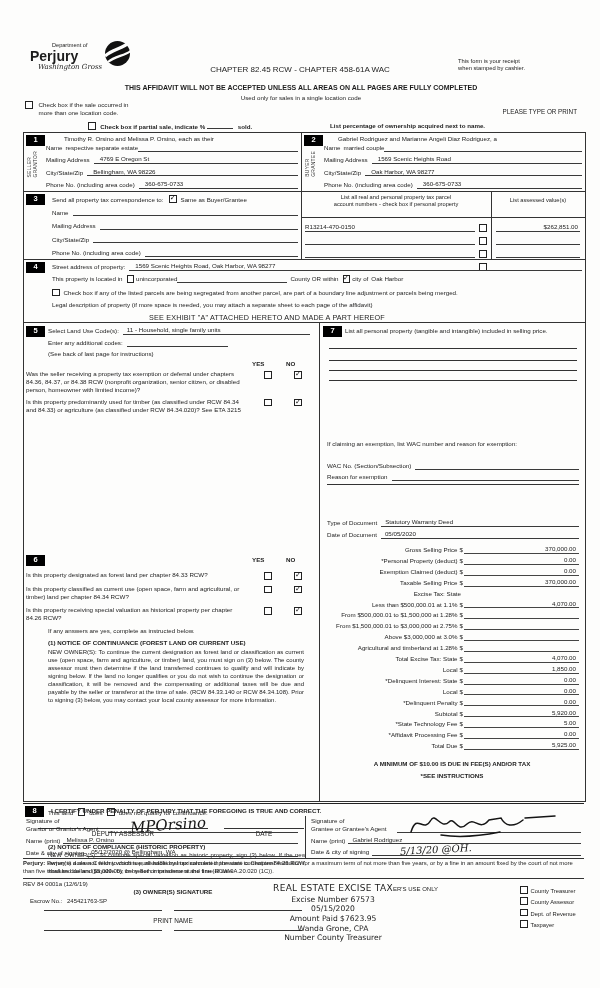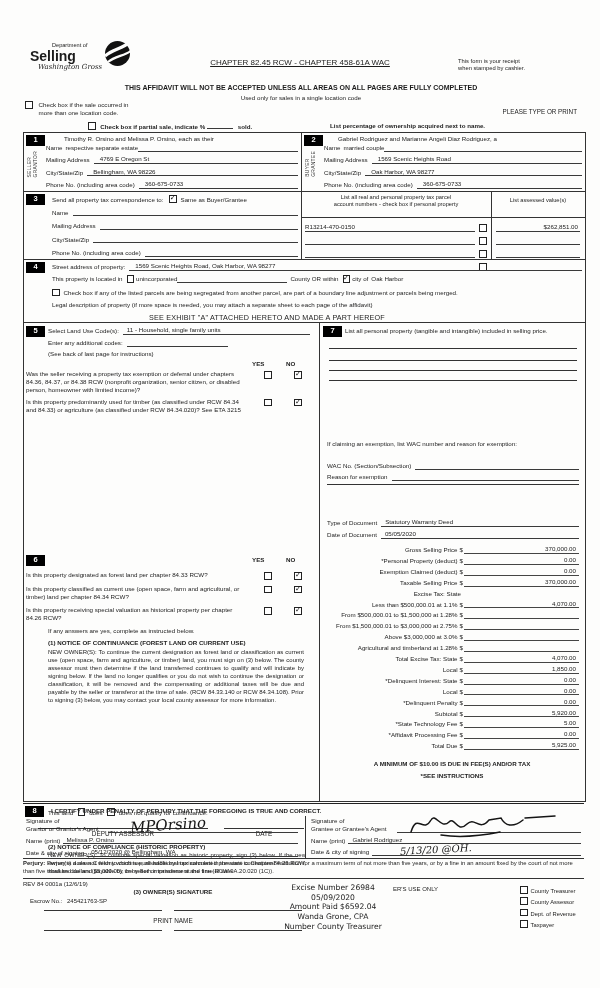--- a/index.html
+++ b/index.html
@@ -33,35 +33,35 @@
 </style>
 </head>
 <body>
 
 <div class="page">
 
   <div class="abs" style="left:30px;top:42px;width:130px;">
     <div style="display:flex;align-items:flex-start;">
       <div>
         <div style="font-size:5.6px;margin-left:22px;">Department of</div>
-        <div class="b" style="font-size:14px;line-height:1;">Selling</div>
+        <div class="b" style="font-size:14px;line-height:1;">Perjury</div>
         <div style="font-style:italic;font-size:7px;margin-left:8px;font-family:'DejaVu Serif',serif;">Washington Gross</div>
       </div>
       <span style="margin-left:2px;margin-top:-2px;">
         <svg width="27" height="27" viewBox="0 0 27 27">
           <circle cx="13.5" cy="13.5" r="12.5" fill="#111"></circle>
           <path d="M1 16 C 9 9, 18 9, 26 2" stroke="#fdfdfc" stroke-width="3" fill="none"></path>
           <path d="M4 22 C 11 16, 20 16, 26.5 11" stroke="#fdfdfc" stroke-width="2.2" fill="none"></path>
         </svg>
       </span>
     </div>
   </div>
 
   <div class="abs c" style="left:140px;top:57px;width:320px;">
-    <div style="font-size:8px;margin-top:1px;text-decoration:underline;">CHAPTER 82.45 RCW - CHAPTER 458-61A WAC</div>
+    <div style="font-size:8px;margin-top:8px;">CHAPTER 82.45 RCW - CHAPTER 458-61A WAC</div>
   </div>
 
   <div class="abs" style="left:458px;top:58px;width:105px;font-size:5.8px;">
     <div>This form is your receipt</div>
     <div>when stamped by cashier.</div>
   </div>
 
   <div class="abs c b" style="left:25px;top:84px;width:552px;font-size:7px;">THIS AFFIDAVIT WILL NOT BE ACCEPTED UNLESS ALL AREAS ON ALL PAGES ARE FULLY COMPLETED</div>
   <div class="abs c" style="left:25px;top:94px;width:552px;font-size:6.2px;">Used only for sales in a single location code</div>
 
@@ -501,23 +501,24 @@
 
   <div class="abs" style="left:23px;top:881px;font-size:6px;">REV 84 0001a (12/6/19)</div>
   <div class="abs" style="left:30px;top:898px;font-size:6px;">
     <span>Escrow No.:</span>
     <span style="margin-left:3px;">245421763-SP</span>
   </div>
 
   <div class="abs" style="left:393px;top:886px;font-size:6px;">ER'S USE ONLY</div>
 
   <div class="abs stamp" style="left:228px;top:883px;width:210px;">
-    <div style="font-size:7.6px;">Excise Number 26984</div>
-    <div style="font-size:7.6px;">05/09/2020</div>
-    <div style="font-size:7.6px;">Amount Paid $6592.04</div>
+    <div style="font-size:9px;letter-spacing:.3px;">REAL ESTATE EXCISE TAX</div>
+    <div style="font-size:7.6px;">Excise Number 67573</div>
+    <div style="font-size:7.6px;">05/15/2020</div>
+    <div style="font-size:7.6px;">Amount Paid $7623.95</div>
     <div style="font-size:7.6px;">Wanda Grone, CPA</div>
     <div style="font-size:7.6px;">Number County Treasurer</div>
   </div>
 
   <div class="abs" style="left:520px;top:886px;font-size:5.8px;">
     <div style="margin-bottom:2.6px;"><span class="cb" style="margin-right:3px;"></span><span>County Treasurer</span></div>
     <div style="margin-bottom:2.6px;"><span class="cb" style="margin-right:3px;"></span><span>County Assessor</span></div>
     <div style="margin-bottom:2.6px;"><span class="cb" style="margin-right:3px;"></span><span>Dept. of Revenue</span></div>
     <div><span class="cb" style="margin-right:3px;"></span><span>Taxpayer</span></div>
   </div>

